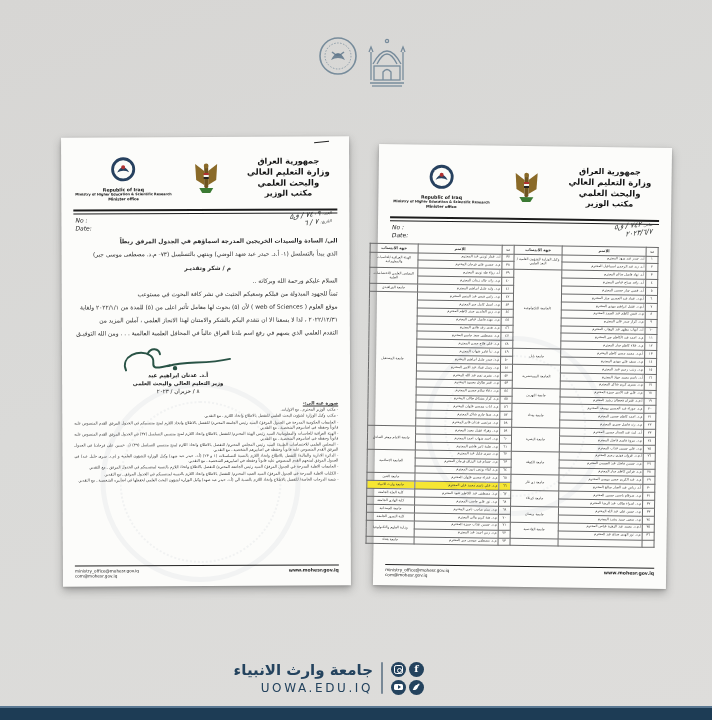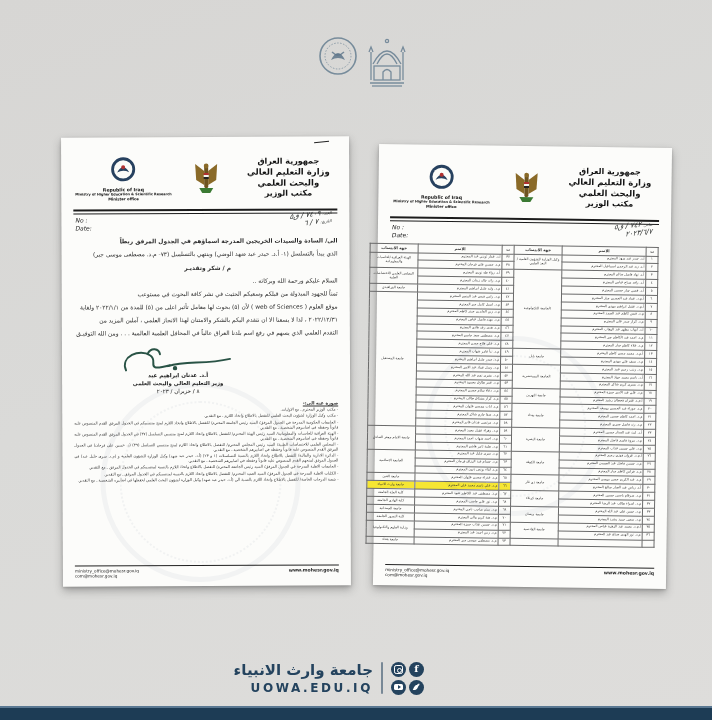--- a/index.html
+++ b/index.html
@@ -70,21 +70,21 @@
   .hl{background:#f6e633;}
 
   
   .wm{position:absolute;border-radius:50%;border:5px solid rgba(70,95,120,.055);}
   .wm::after{content:"";position:absolute;inset:14px;border-radius:50%;border:2px dotted rgba(70,95,120,.06);}
 
   
   .brand{position:absolute;right:288px;bottom:25px;display:flex;align-items:center;gap:8px;direction:ltr;}
   .brand-text{text-align:right;color:#24435e;}
   .brand-org{font-size:15px;font-weight:bold;line-height:1.15;}
-  .brand-url{font-size:12px;font-weight:bold;letter-spacing:2.6px;margin-top:2px;}
+  .brand-url{font-size:12px;font-weight:normal;letter-spacing:2.6px;margin-top:2px;}
   .brand-sep{width:2px;height:32px;background:#24435e;opacity:.55;border-radius:1px;}
   .icon-grid{display:grid;grid-template-columns:15px 15px;grid-gap:3px;}
   .sicon{width:15px;height:15px;border-radius:50%;background:#24435e;color:#fff;
          display:flex;align-items:center;justify-content:center;position:relative;}
   .sicon .fb{font-size:10px;font-weight:bold;font-family:"DejaVu Serif",serif;margin-top:-1px;}
   .ig-box{width:7.5px;height:7.5px;border:1.1px solid #fff;border-radius:2.2px;position:relative;}
   .ig-box::after{content:"";position:absolute;left:2.1px;top:2.1px;width:3.2px;height:3.2px;border:1px solid #fff;border-radius:50%;}
   .yt-box{width:8.5px;height:6.2px;background:#fff;border-radius:1.6px;display:flex;align-items:center;justify-content:center;}
   .yt-play{width:0;height:0;border-left:3px solid #24435e;border-top:2px solid transparent;border-bottom:2px solid transparent;margin-left:1px;}
   .strip{position:absolute;left:0;right:0;bottom:0;height:12px;background:#1d3c55;border-top:2px solid #5a7892;}

